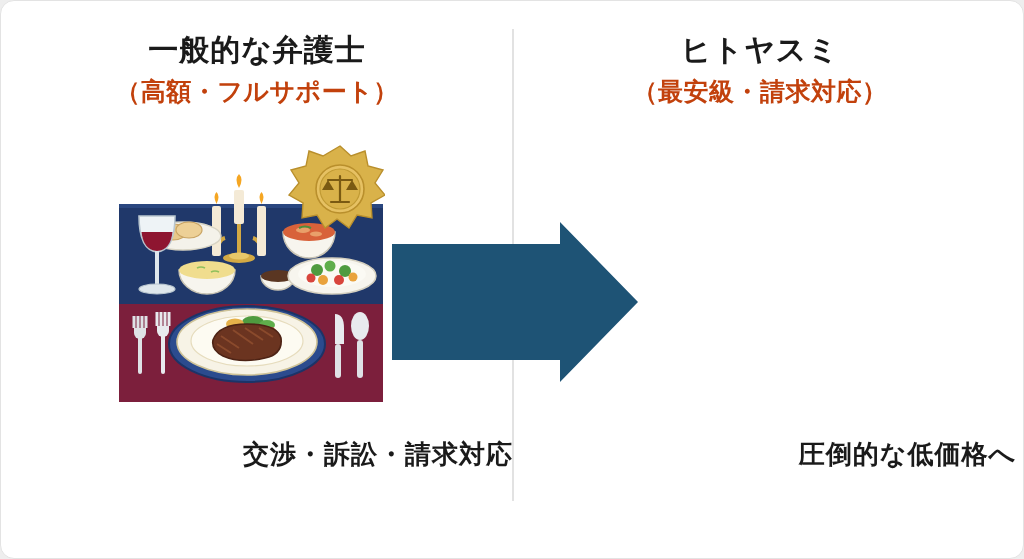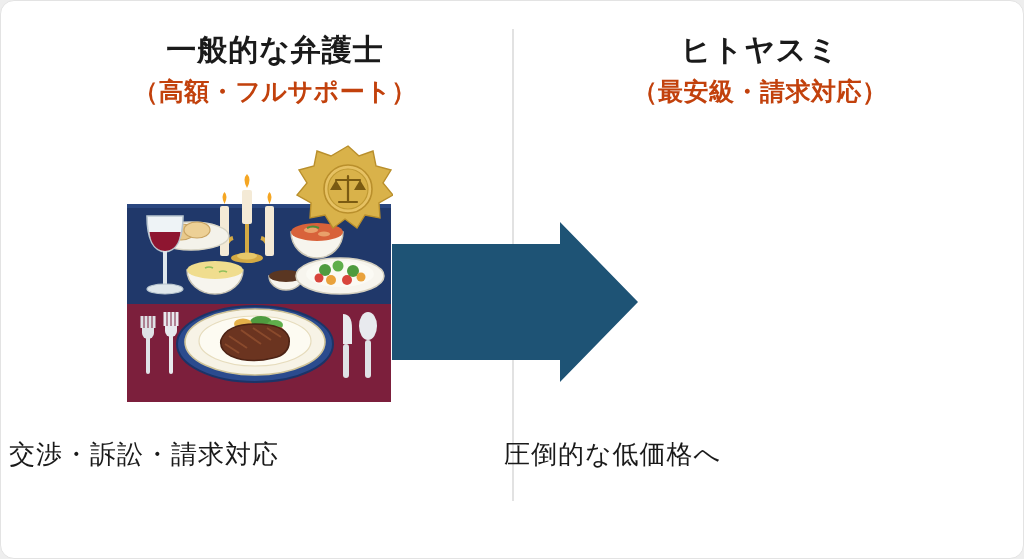--- a/index.html
+++ b/index.html
@@ -33,21 +33,21 @@
     height: 472px;
     background: #e2e2e2;
   }
 
   
   .col {
     position: absolute;
     top: 0;
     height: 559px;
   }
-  .col-left  { left: 8px;   width: 512px; padding-left: 20px; }
+  .col-left  { left: 0px;   width: 512px; }
   .col-right { left: 503px; width: 512px; }
 
   .title-wrap {
     position: absolute;
     left: 0;
     width: 100%;
     top: 30px;
     text-align: center;
   }
   .title-main {
@@ -64,23 +64,23 @@
     letter-spacing: 0.5px;
     line-height: 1.3;
     margin-top: 6px;
   }
 
   .caption {
     position: absolute;
     left: 0;
     width: 100%;
     top: 436px;
-    text-align: left;
+    text-align: right;
     font-size: 26px;
-    font-weight: normal;
+    font-weight: bold;
     color: #1a1a1a;
     letter-spacing: 1px;
   }
 
   
   .illus {
     position: absolute;
   }
   .illus-left  { left: 116px; top: 143px; width: 268px; height: 260px; }
 

